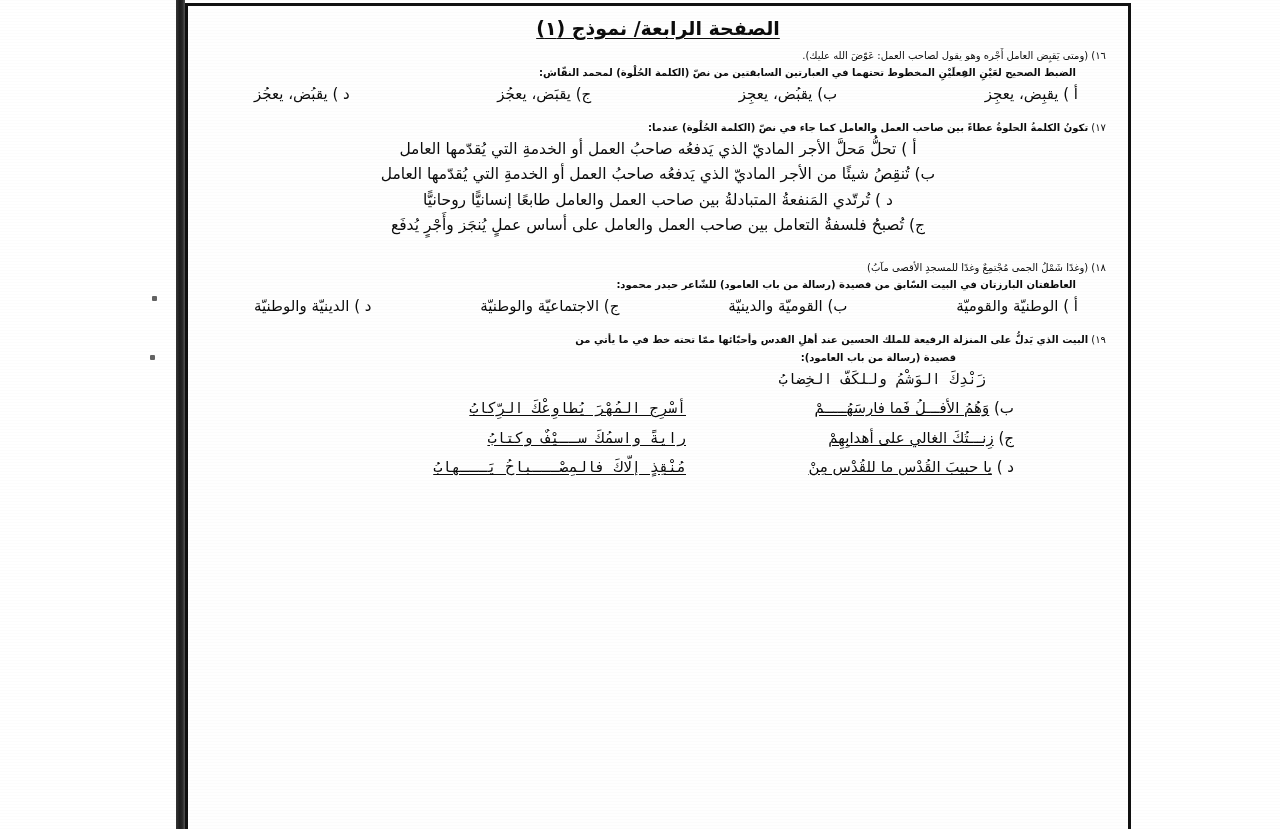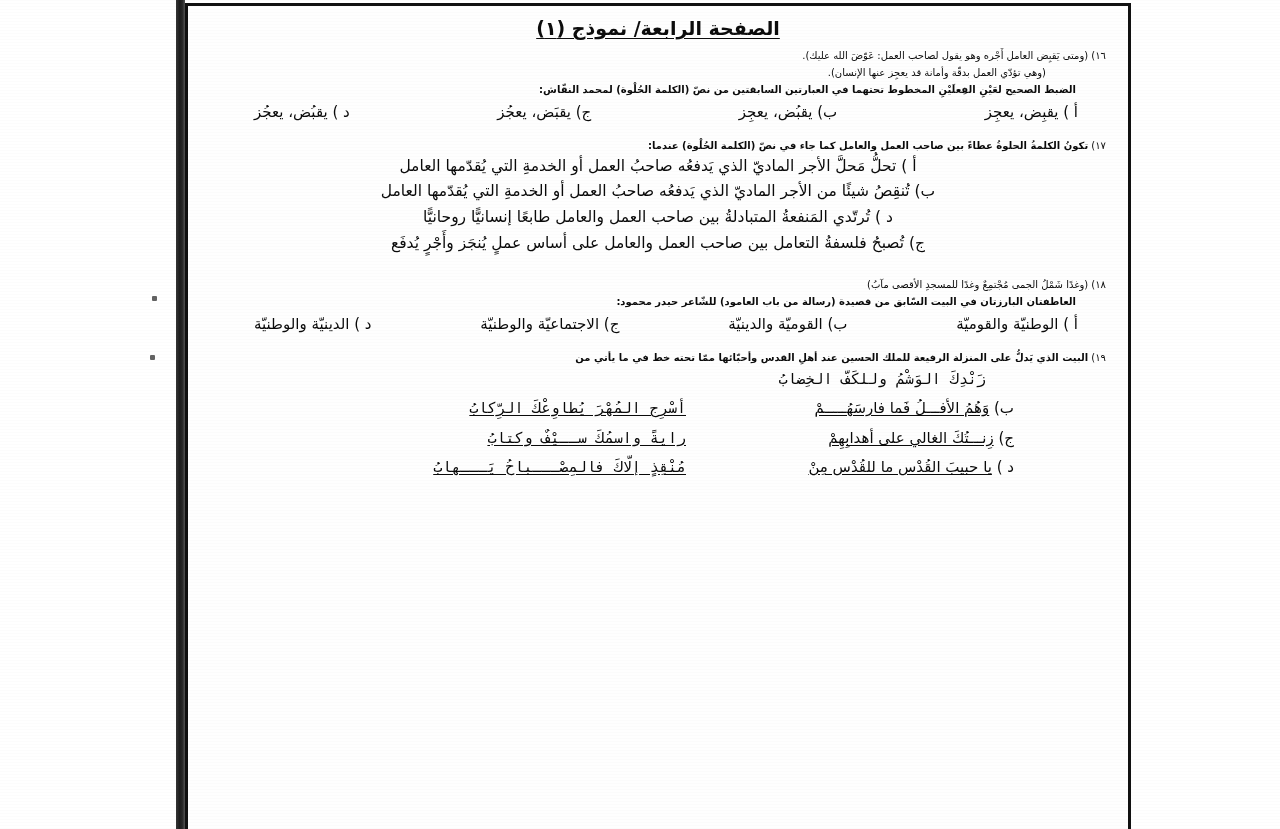--- a/index.html
+++ b/index.html
@@ -168,21 +168,20 @@
 
   <div class="content">
 
     <div class="page-header">الصفحة الرابعة/ نموذج (١)</div>
 
     <div class="qblock">
       <div class="q-line lead">
         <span>١٦)</span>
         <span>(ومتى يَقبِض العامل أَجْره وهو يقول لصاحب العمل: عَوّضَ الله عليك).</span>
       </div>
-      <div class="q-line indent-1">(وهي تؤدّي العمل بدقّة وأمانة قد يعجِز عنها الإنسان).</div>
       <div class="q-line bold indent-3">الضبط الصحيح لعَيْنِ الفِعلَيْنِ المخطوط تحتهما في العبارتين السابقتين من نصّ (الكلمة الحُلْوة) لمحمد النقّاش:</div>
 
       <div class="options-row">
         <span class="opt">أ ) يقبِض، يعجِز</span>
         <span class="opt">ب) يقبُض، يعجِز</span>
         <span class="opt">ج) يقبَض، يعجُز</span>
         <span class="opt">د ) يقبُض، يعجُز</span>
       </div>
     </div>
 
@@ -219,20 +218,21 @@
       </div>
     </div>
 
     <div class="spacer-md"></div>
 
     <div class="qblock">
       <div class="q-line lead">
         <span>١٩)</span>
         <span class="bold">البيت الذي يَدلُّ على المنزلة الرفيعة للملك الحسين عند أهلِ القدس وأحبّائها ممّا تحته خط في ما يأتي من</span>
       </div>
+      <div class="q-line indent-2 bold">قصيدة (رسالة من باب العامود):</div>
 
       <div class="verse-list">
 
         <div class="verse-row">
           <span class="hemistich-b">زَنْدِكَ الوَشْمُ وللكَفّ الخِضابُ</span>
         </div>
 
         <div class="verse-row">
           <span class="hemistich-a">
             <span>ب)</span>

